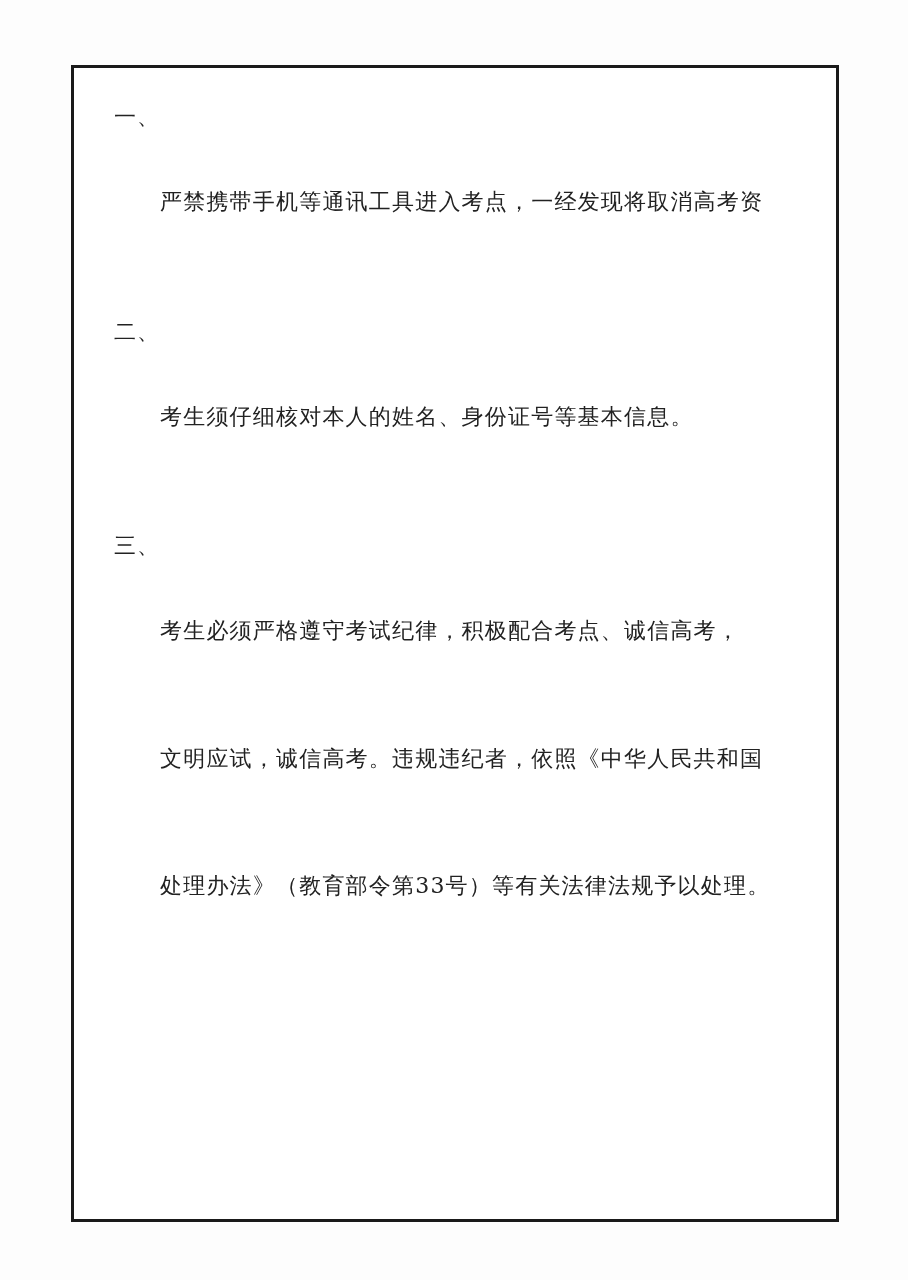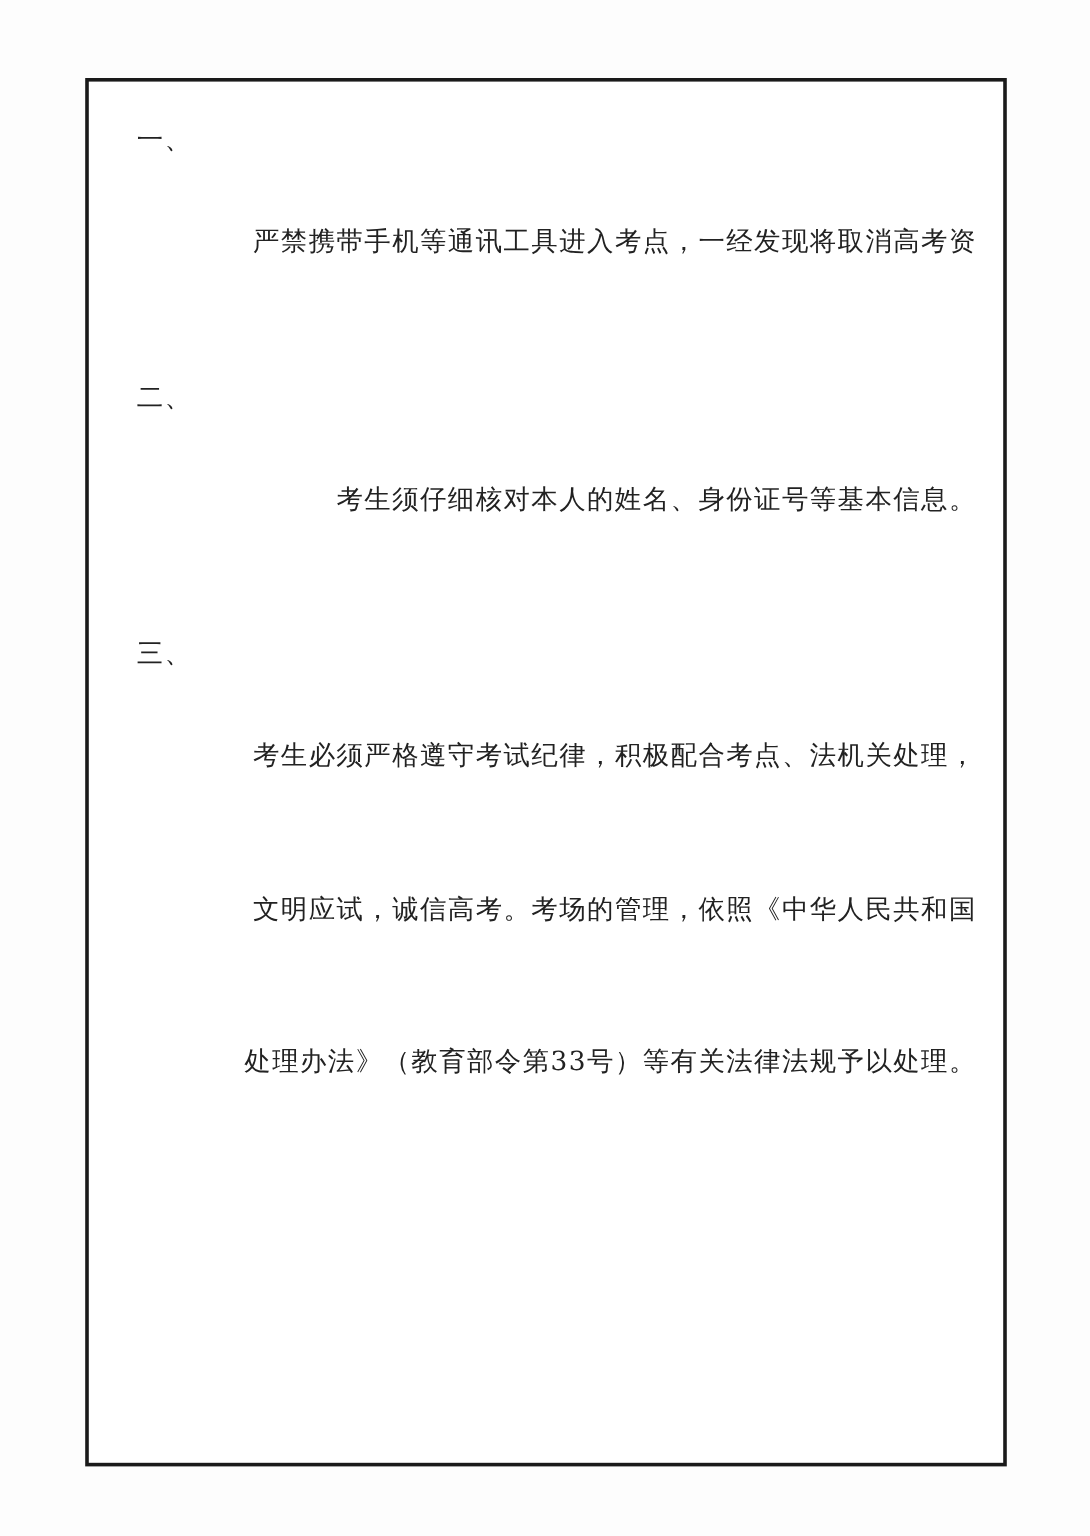--- a/index.html
+++ b/index.html
@@ -47,21 +47,20 @@
       letter-spacing: 1px;
     }
     .rule-text {
       flex: 1 1 auto;
       white-space: pre-wrap;
       letter-spacing: 1.2px;
     }
     .line {
       display: block;
       white-space: nowrap;
-      text-align: right;
     }
   </style>
 </head>
 <body>
 
 <div class="frame">
   <ol class="rules">
 
     <li class="rule">
       <span class="rule-num">一、</span>
@@ -73,20 +72,20 @@
     <li class="rule">
       <span class="rule-num">二、</span>
       <span class="rule-text">
         <span class="line">考生须仔细核对本人的姓名、身份证号等基本信息。</span>
       </span>
     </li>
 
     <li class="rule">
       <span class="rule-num">三、</span>
       <span class="rule-text">
-        <span class="line">考生必须严格遵守考试纪律，积极配合考点、法机关处理，</span>
-        <span class="line">文明应试，诚信高考。考场的管理，依照《中华人民共和国</span>
+        <span class="line">考生必须严格遵守考试纪律，积极配合考点、诚信高考，</span>
+        <span class="line">文明应试，诚信高考。违规违纪者，依照《中华人民共和国</span>
         <span class="line">处理办法》（教育部令第33号）等有关法律法规予以处理。</span>
       </span>
     </li>
 
   </ol>
 </div>
 
 </body></html>

